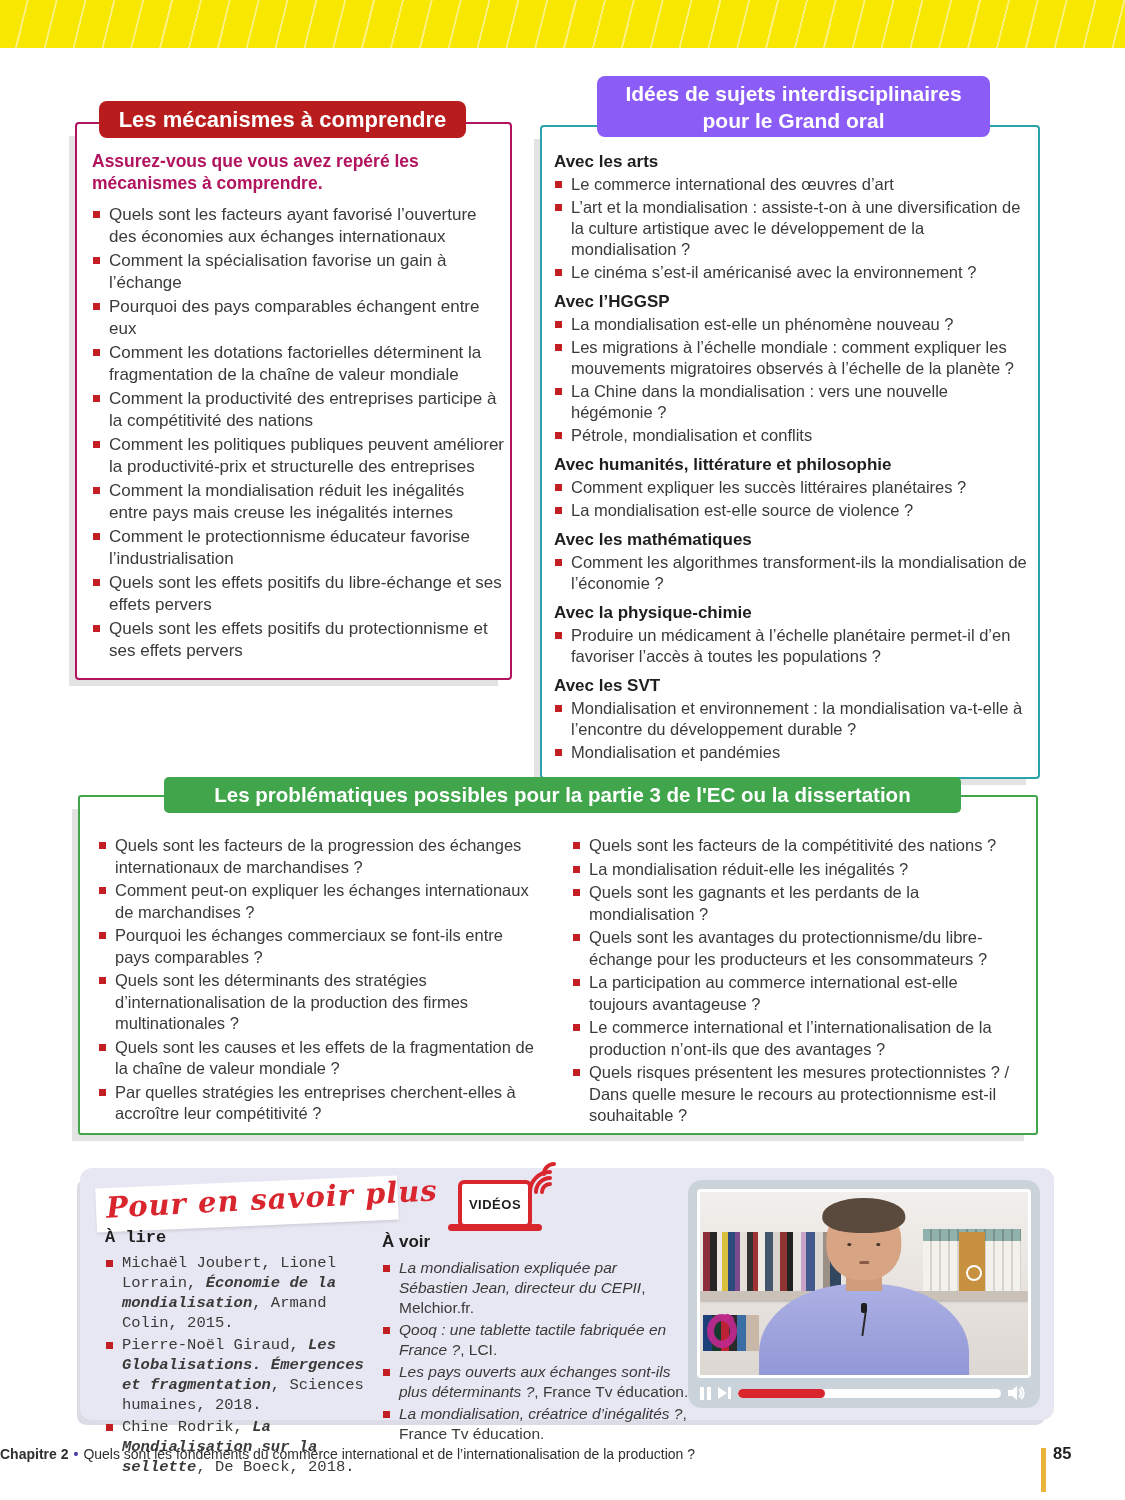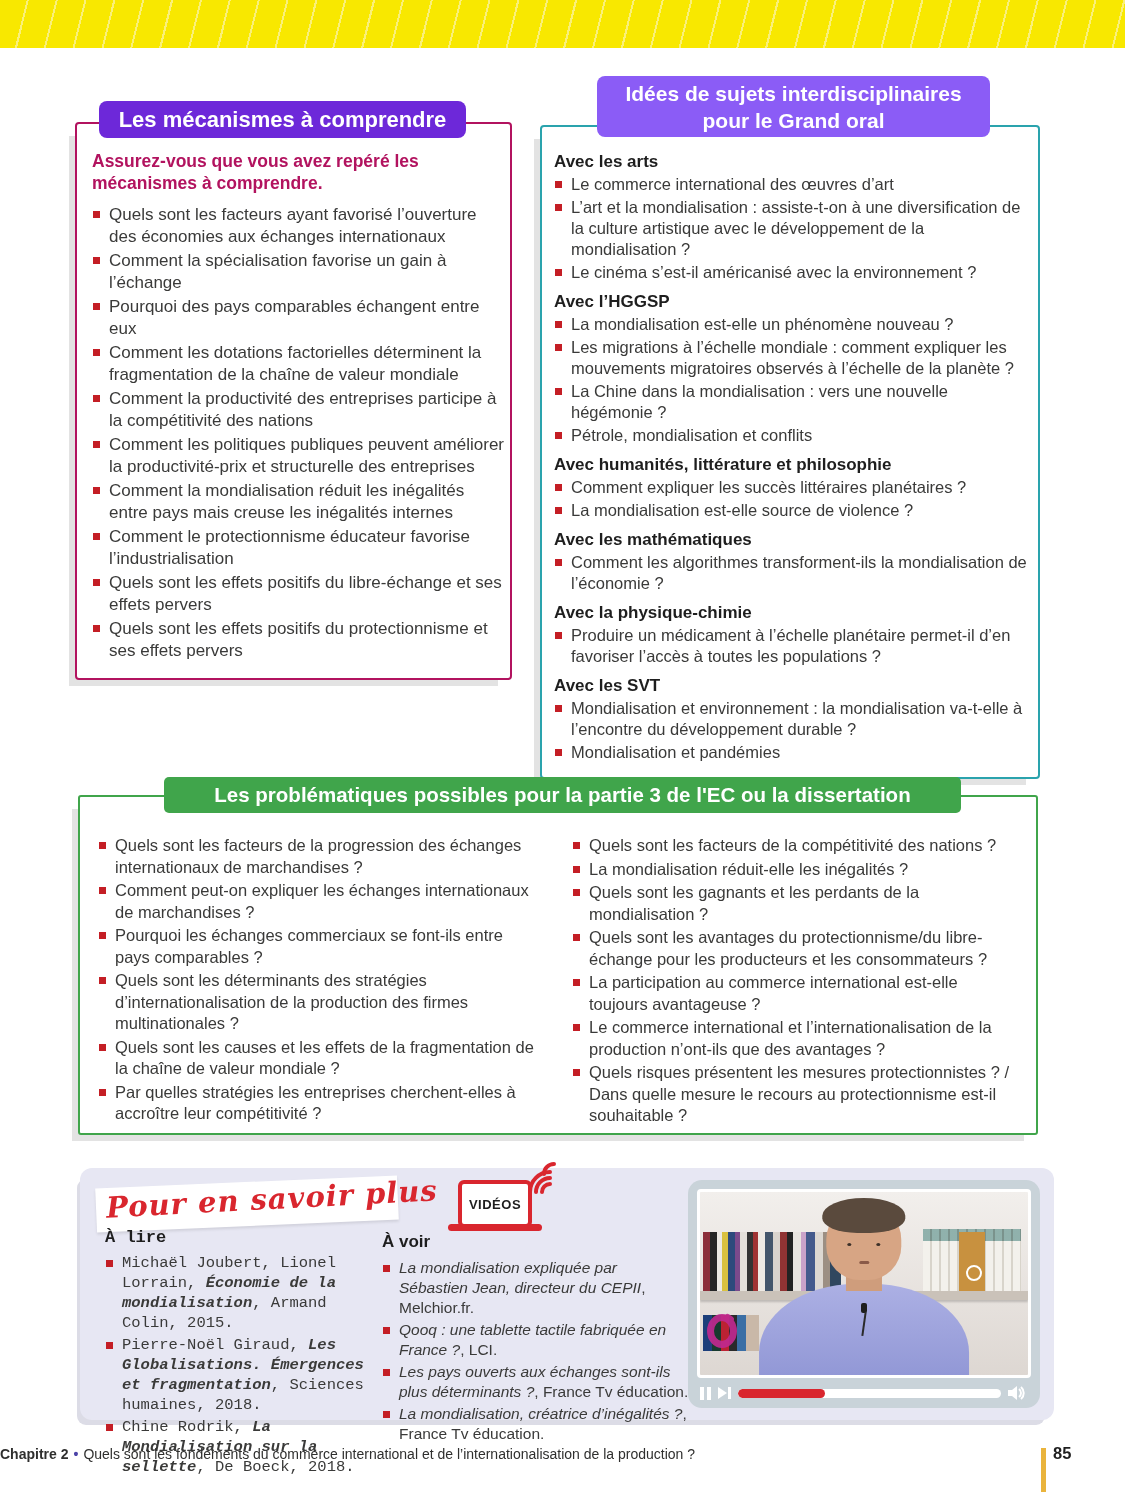--- a/index.html
+++ b/index.html
@@ -11,21 +11,21 @@
   
   .box{position:absolute;background:#fff;border-radius:4px;box-shadow:-10px 10px 0 -4px #e3e3e3;box-sizing:border-box;}
   .tab{position:absolute;z-index:3;color:#fff;font-weight:bold;display:flex;flex-direction:column;
        align-items:center;justify-content:center;text-align:center;border-radius:8px;}
   
   ul.bullets{list-style:none;margin:0;padding:0;}
   ul.bullets li{position:relative;padding-left:17px;margin:0 0 2px 0;}
   ul.bullets .sq{position:absolute;left:1px;top:7px;width:7px;height:7px;background:#c41e25;}
   
   .mech-box{left:75px;top:122px;width:437px;min-height:546px;border:2px solid #b2135f;padding:26px 14px 14px 15px;}
-  .mech-tab{left:99px;top:101px;width:367px;height:37px;background:#6d28d9;font-size:22px;}
+  .mech-tab{left:99px;top:101px;width:367px;height:37px;background:#b91c1c;font-size:22px;}
   .mech-intro{margin:0 0 10px 0;width:350px;font-size:17.5px;line-height:22px;font-weight:bold;color:#b2135f;}
   .mech-box li{font-size:17px;line-height:22px;width:398px;}
   
   .oral-box{left:540px;top:125px;width:500px;min-height:616px;border:2px solid #2aa3ad;padding:24px 8px 12px 12px;}
   .oral-tab{left:597px;top:76px;width:393px;height:61px;background:#8b5cf6;font-size:21px;line-height:27px;}
   .oral-section h4{margin:8px 0 2px 0;font-size:17px;line-height:21px;color:#1e1e1e;}
   .oral-section:first-child h4{margin-top:0;}
   .oral-box li{font-size:16.5px;line-height:21px;}
   
   .prob-box{left:78px;top:795px;width:960px;min-height:340px;border:2px solid #40a54b;border-radius:3px;padding:38px 20px 4px 18px;}

